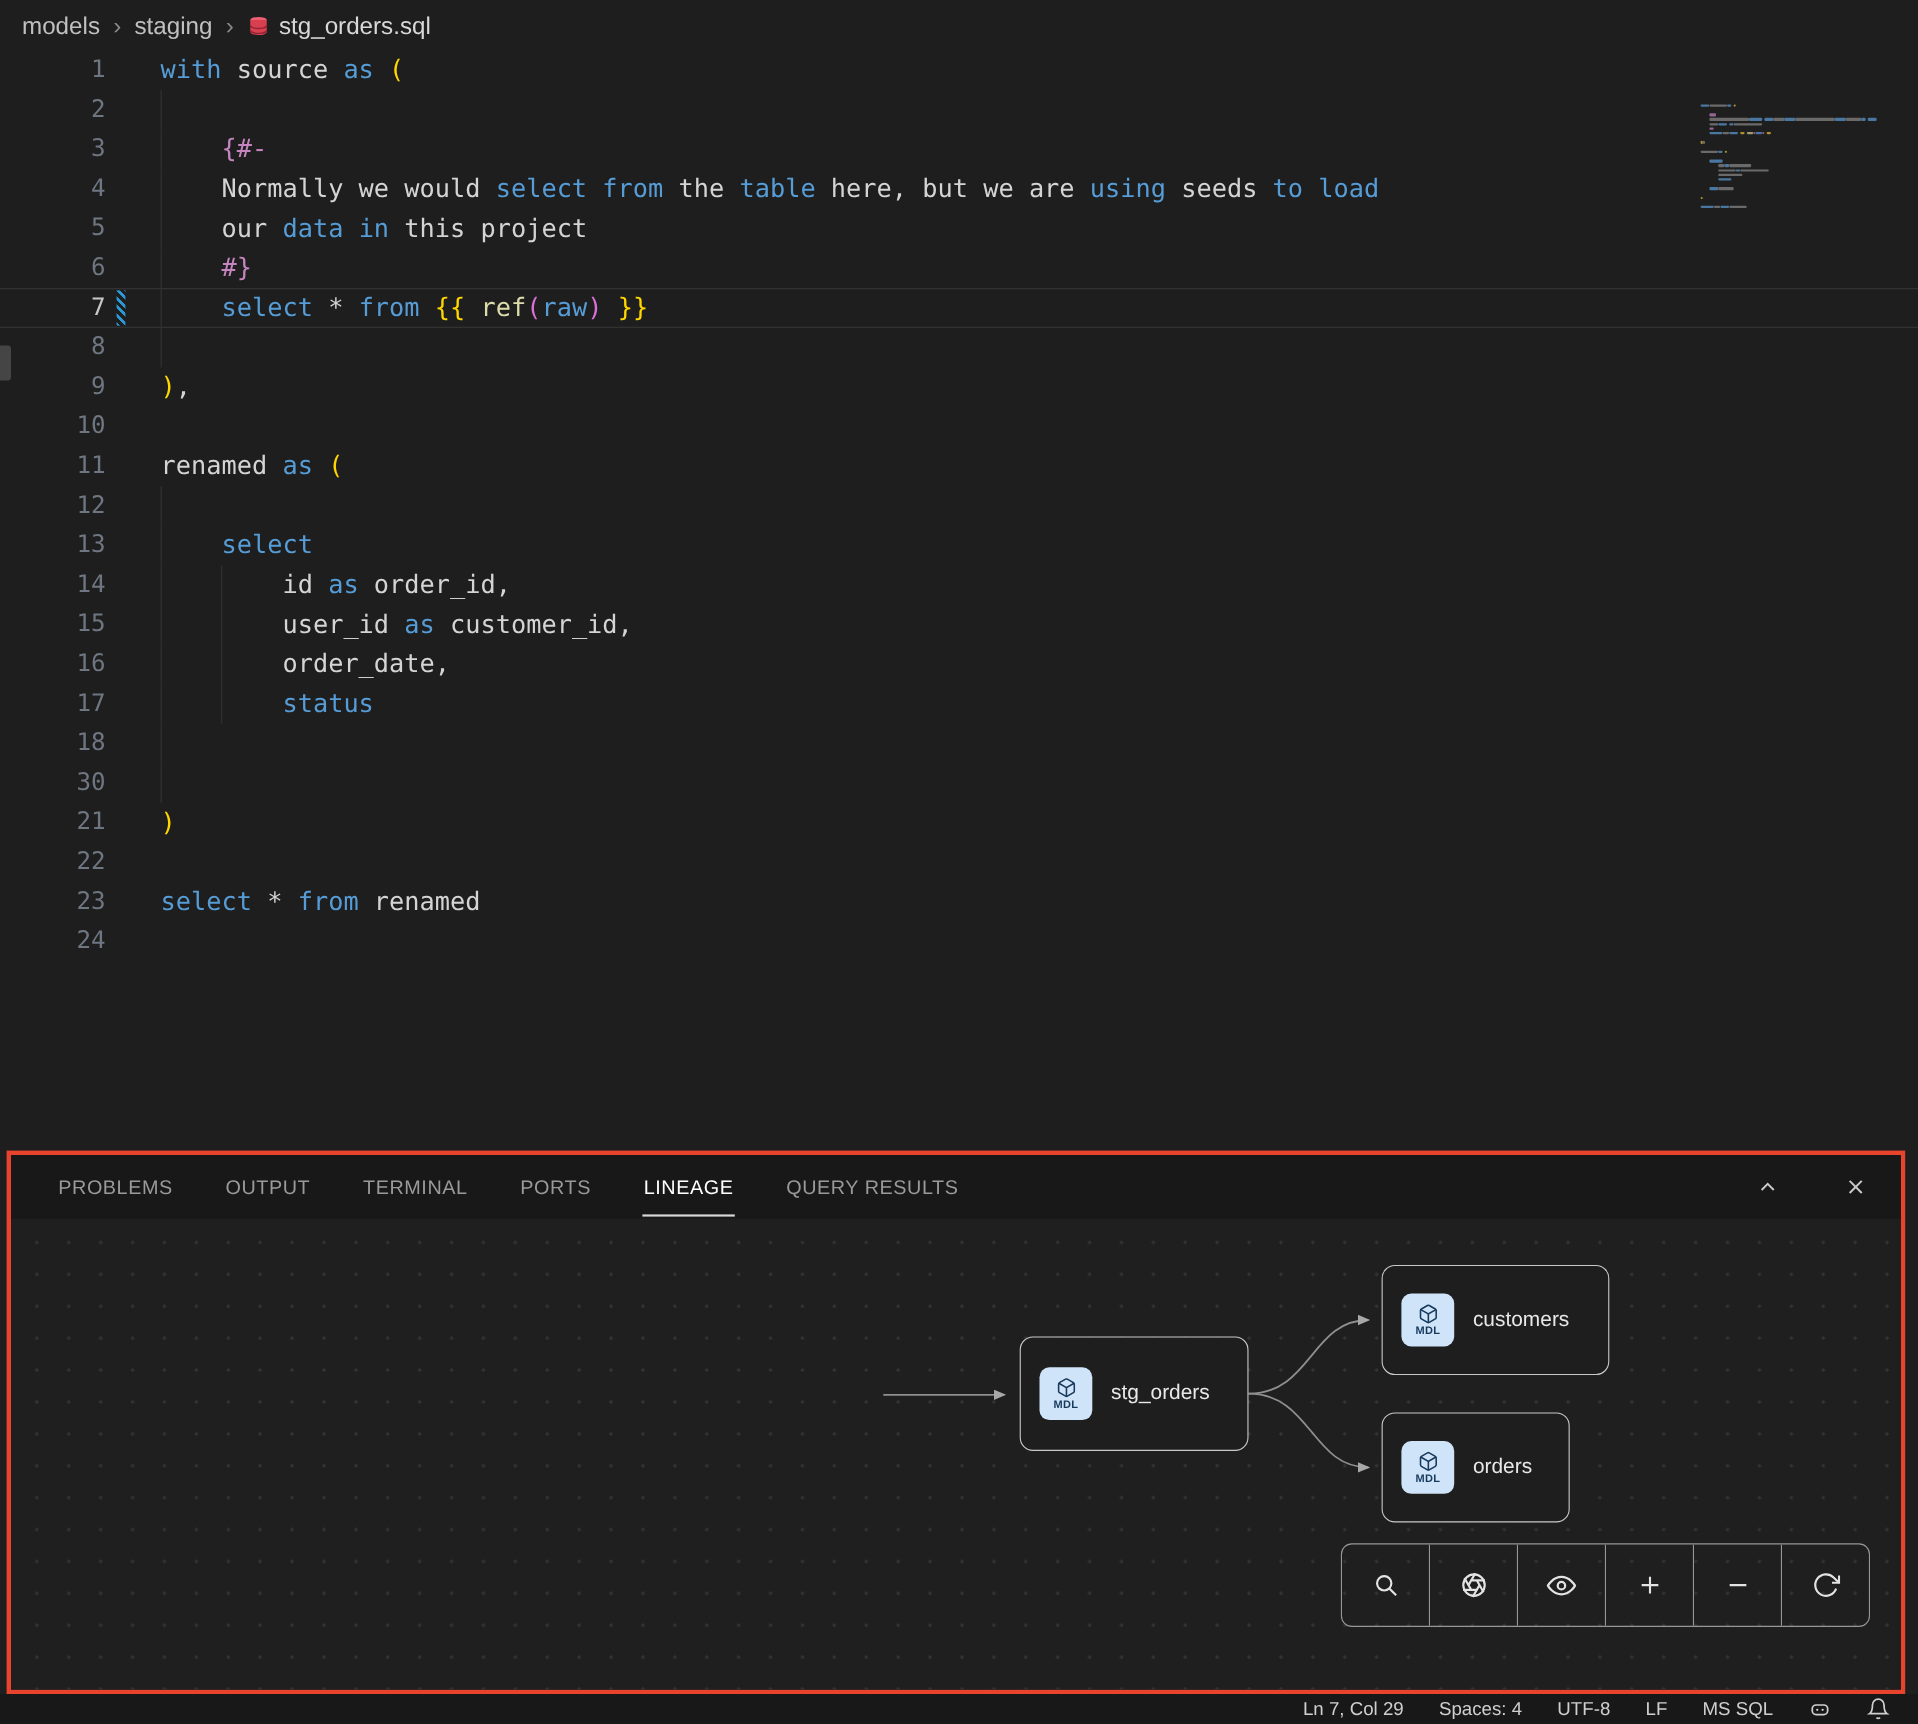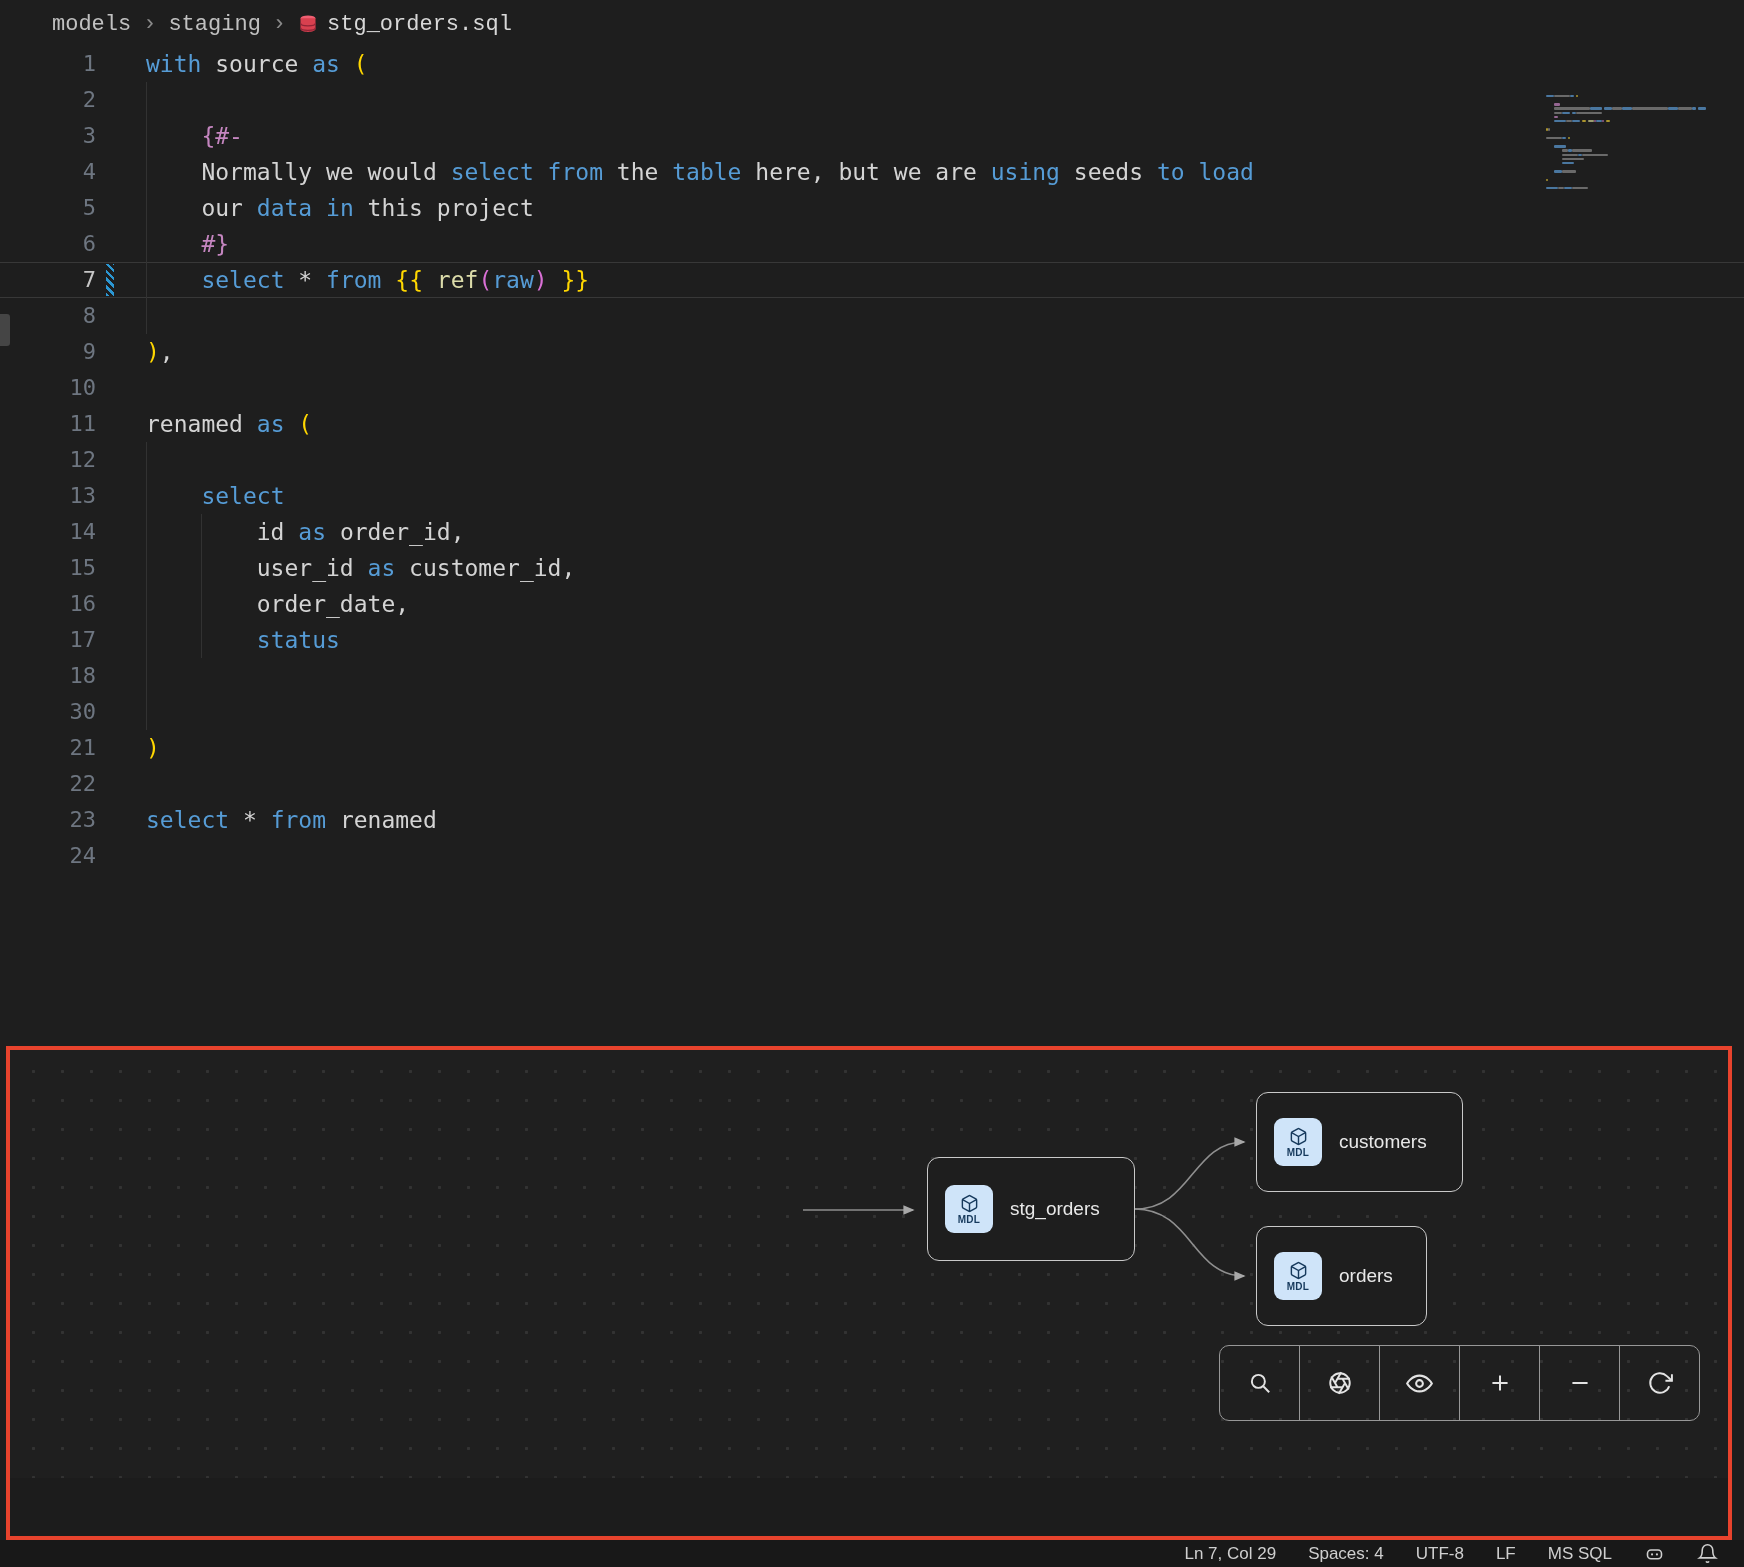--- a/index.html
+++ b/index.html
@@ -1,21 +1,21 @@
 <!DOCTYPE html>
 <html style="--keyword: #569cd6; --text: #d4d4d4; --jinja-comment: #c586c0; --bracket-1: #ffd700; --bracket-2: #da70d6; --function: #dcdcaa; --highlight-border: #e8432d; --seed-badge: #cdeec2; --model-badge: #cfe4f9;"><head>
 <meta charset="utf-8">
 <style>
   html,body{margin:0;padding:0;background:#1e1e1e;}
   .app{position:relative;width:1744px;height:1567px;background:#1e1e1e;overflow:hidden;
        font-family:"Liberation Sans",sans-serif;color:#d4d4d4;}
 
   
   .breadcrumb{position:absolute;top:0;left:0;right:0;height:48px;display:flex;align-items:center;
-              padding-left:52px;gap:12px;font-size:22px;color:#c0c0c0;font-family:Liberation Mono, monospace;}
+              padding-left:20px;gap:12px;font-size:22px;color:#c0c0c0;}
   .breadcrumb .chev{color:#8a8a8a;font-size:22px;}
   .breadcrumb .file{color:#d8d8d8;display:flex;align-items:center;gap:9px;}
 
   
   .editor{position:absolute;top:46px;left:0;right:0;height:960px;}
   .code-line{position:relative;height:36px;line-height:36px;white-space:pre;
              font-family:"DejaVu Sans Mono",monospace;font-size:23px;}
   .code-line .ln{position:absolute;left:0;width:96px;text-align:right;color:#6e7681;
                  font-size:22px;}
   .code-line.current .ln{color:#c6c6c6;}
@@ -244,20 +244,39 @@
           <span class="mini-bar tok-pl" style="width: 6px;"></span>
           <span class="mini-bar tok-kw" style="width: 8px;"></span>
           <span class="mini-bar tok-pl" style="width: 16px;"></span>
         </div>
         <div class="mini-line"></div>
       </div>
   </div>
   <div class="left-marker"></div>
 
   <div class="panel">
+    <div class="panel-tabs">
+      <span class="tab">PROBLEMS</span>
+      <span class="tab">OUTPUT</span>
+      <span class="tab">TERMINAL</span>
+      <span class="tab">PORTS</span>
+      <span class="tab active">LINEAGE</span>
+      <span class="tab">QUERY RESULTS</span>
+      <span class="spacer"></span>
+      <span class="icon-btn">
+        <svg width="22" height="22" viewBox="0 0 24 24" fill="none" stroke-width="2">
+            <polyline points="6 15 12 9 18 15"></polyline>
+          </svg>
+      </span>
+      <span class="icon-btn">
+        <svg width="22" height="22" viewBox="0 0 24 24" fill="none" stroke-width="2">
+            <path d="M18 6 6 18 M6 6l12 12"></path>
+          </svg>
+      </span>
+    </div>
 
     <div class="canvas">
       <svg class="edges" width="1718" height="428">
         <defs>
           <marker id="arrow" markerWidth="8" markerHeight="8" refX="6" refY="3" orient="auto">
             <path d="M0 0 L7 3 L0 6 z" fill="#a8a8a8"></path>
           </marker>
         </defs>
         <g stroke="#8f8f8f" stroke-width="1.6" fill="none">
           <path d="M793 160 H903" marker-end="url(#arrow)"></path>

